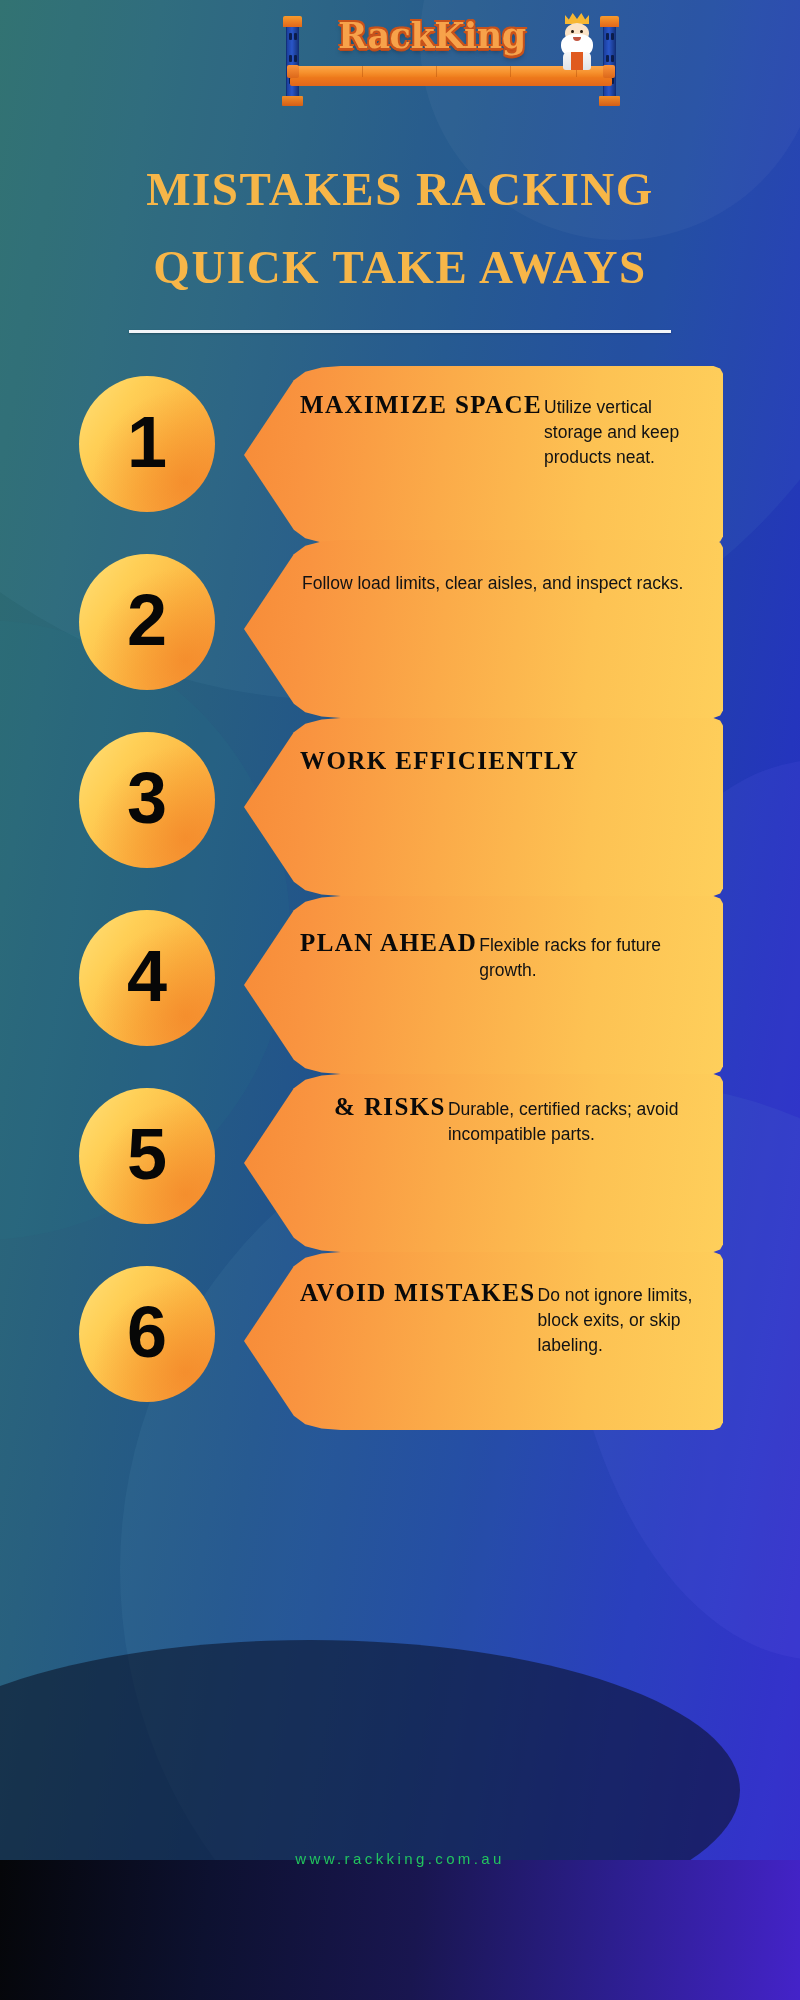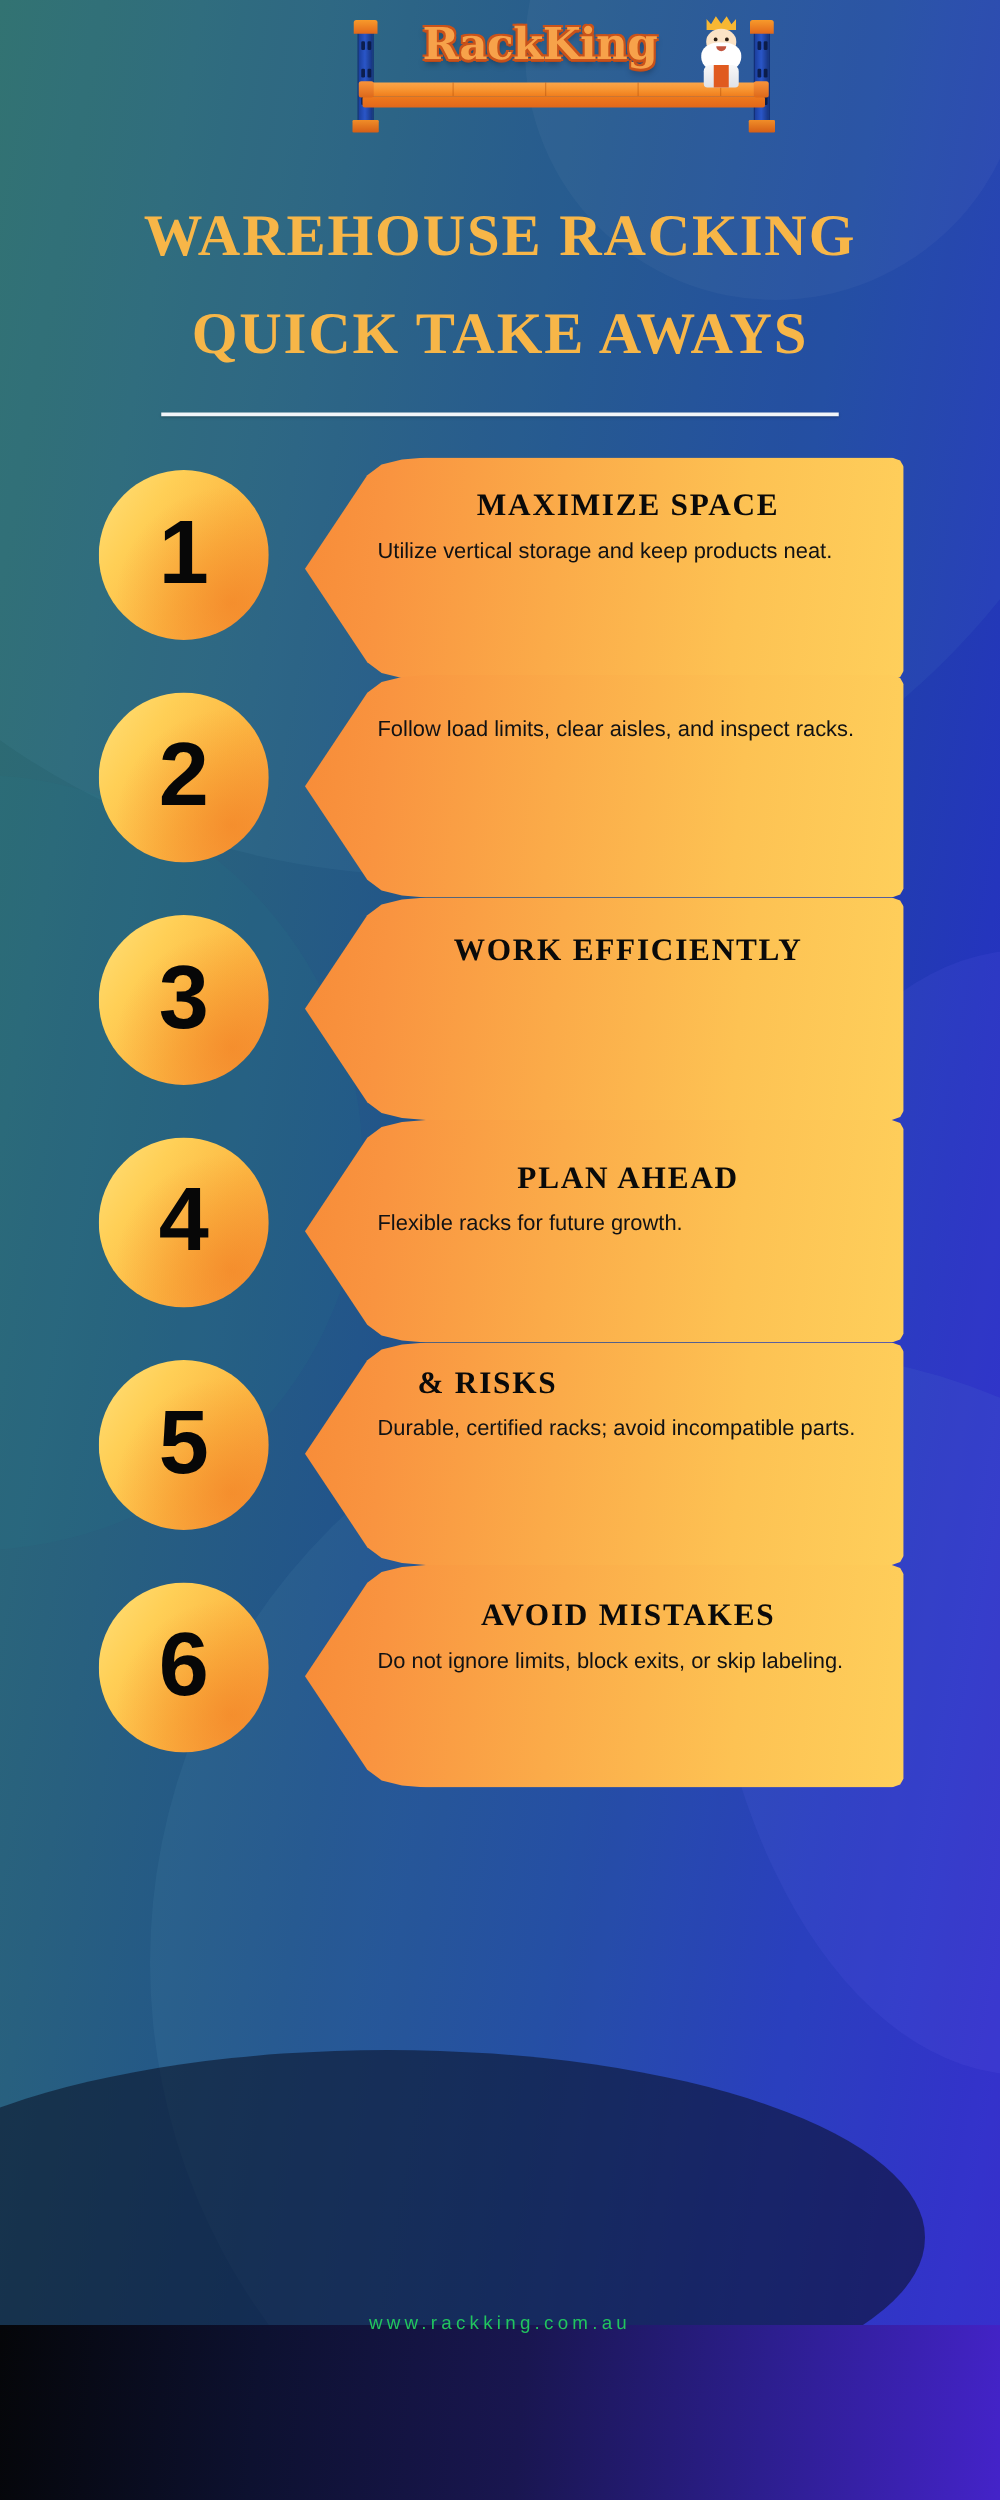--- a/index.html
+++ b/index.html
@@ -187,21 +187,21 @@
        98.0% 0%, 99.4% 1.4%, 100% 4.2%,
        100% 95.8%, 99.4% 98.6%, 98.0% 100%,
        20.2% 100%, 16.2% 99.1%, 12.8% 96.8%, 10.4% 92%);
     z-index:2;
   }
   .banner-inner {
     position:absolute; left:244px; top:0;
     width:479px; height:178px;
     padding:22px 18px 0 56px;
     z-index:4;
-    display:flex; flex-direction:column; justify-content:flex-start;
+    display:flex; flex-direction:row; justify-content:flex-start;
   }
   .banner-heading {
     font-family:"Liberation Serif", serif;
     font-weight:bold;
     font-size:25px;
     letter-spacing:1.4px;
     color:#0a0a0a;
     line-height:33px;
     text-align:center;
     white-space:nowrap;
@@ -301,21 +301,21 @@
       <div class="king-beard"></div>
       <div class="king-mouth"></div>
       <div class="king-body"></div>
       <div class="king-sash"></div>
     </div>
 
   </div>
 </div>
 
 <div id="title-block">
-  <div class="title-line">WAREHOUSE RACKING</div>
+  <div class="title-line">MISTAKES RACKING</div>
   <div class="title-line">QUICK TAKE AWAYS</div>
   <div class="title-rule"></div>
 </div>
 
 <div id="items">
 
   <div class="item i1">
     <div class="num-circle">
       <span>1</span>
     </div>

